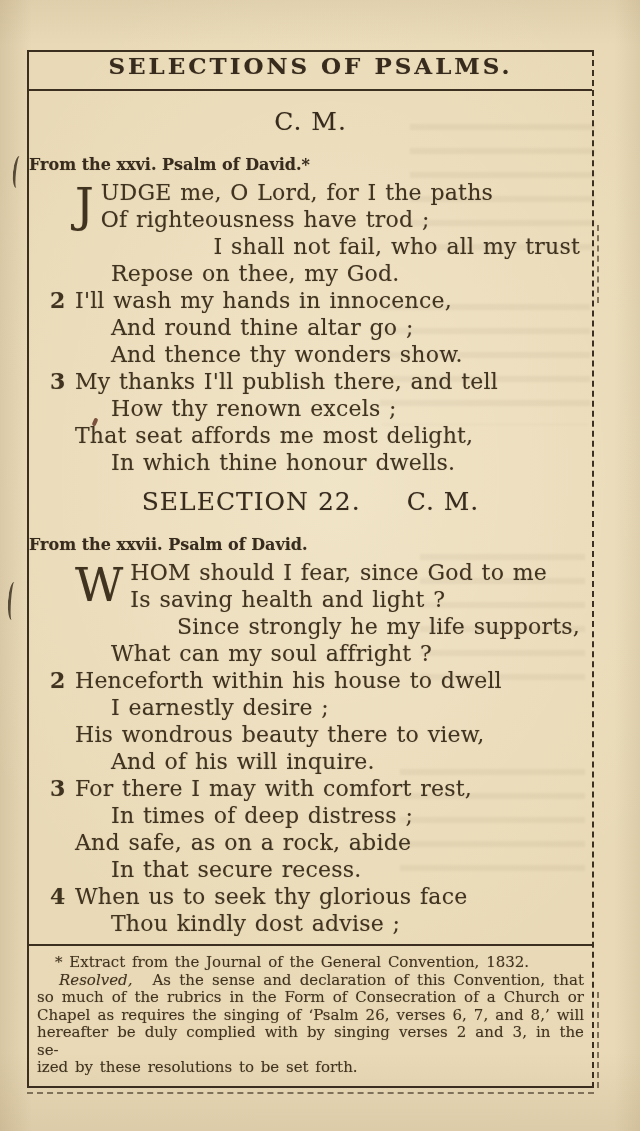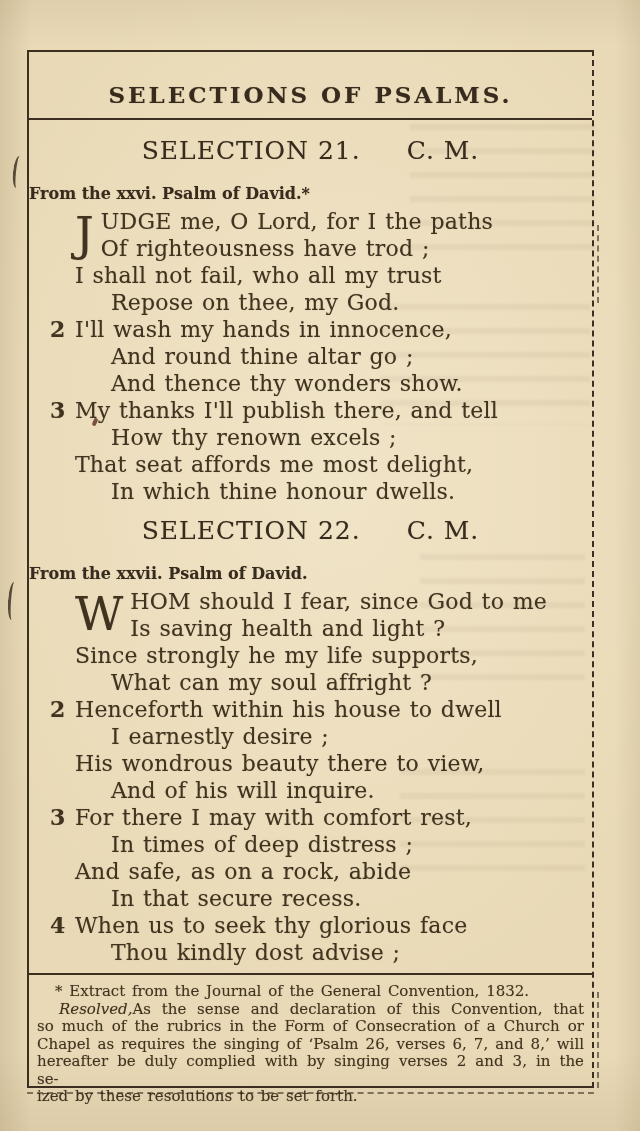--- a/index.html
+++ b/index.html
@@ -38,21 +38,21 @@
     width:567px;height:1038px;
     border:2px solid rgba(45,33,20,0.92);
     border-right-style:dashed;
     text-shadow:0 0 1px rgba(55,43,29,0.30);
   }
   .running-head{
     text-align:center;
     font-size:23px;
     font-weight:bold;
     letter-spacing:3px;
-    padding:29px 0 10px 0;
+    padding:0 0 10px 0;
     border-bottom:2px solid rgba(45,33,20,0.92);
   }
   .sel-title{
     display:flex;
     justify-content:center;
     gap:46px;
     font-size:25px;
     font-weight:normal;
     letter-spacing:1px;
     margin-top:17px;
@@ -73,21 +73,21 @@
   }
   .vline{
     font-size:22px;
     line-height:27px;
     letter-spacing:0.2px;
     word-spacing:1.5px;
     white-space:nowrap;
     color:var(--ink-soft);
   }
   .vline.indent{margin-left:36px;}
-  .vline.clear{clear:left;}
+  .vline.clear{clear:left;text-align:right;}
   .vnum{
     position:absolute;
     left:-25px;top:0;
     font-size:22px;
     line-height:27px;
     font-weight:bold;
     color:var(--ink-soft);
   }
   .dropcap{
     float:left;
@@ -111,21 +111,21 @@
   }
   .fn-extract{
     text-indent:18px;
     margin-top:8px;
   }
   .fn-line.justify{
     text-align:justify;
     text-align-last:justify;
   }
   .fn-line.first{text-indent:22px;}
-  .fn-resolved{margin-right:0;font-style:italic;}
+  .fn-resolved{margin-right:20px;font-style:italic;}
   .page-number{
     position:absolute;
     left:88px;top:1142px;
     font-size:21px;
     letter-spacing:1px;
     color:var(--ink-soft);
   }
   .bottom-dash{
     position:absolute;
     left:27px;top:1092px;
@@ -165,21 +165,20 @@
   <div class="ghost" style="left:380px;top:295px;width:210px;height:130px;"></div>
   <div class="ghost" style="left:420px;top:545px;width:165px;height:140px;"></div>
   <div class="ghost" style="left:400px;top:760px;width:185px;height:120px;"></div>
 
   <div class="frame">
 
     <div class="running-head">SELECTIONS OF PSALMS.</div>
 
     <section>
       <h2 class="sel-title">
-        <span>SELECTION 21.</span>
         <span>C. M.</span>
       </h2>
       <div class="source">From the xxvi. Psalm of David.*</div>
 
       <div class="verses">
         <div class="stanza">
           <span class="dropcap">J</span>
           <div class="vline">UDGE me, O Lord, for I the paths</div>
           <div class="vline">Of righteousness have trod ;</div>
           <div class="vline clear">I shall not fail, who all my trust</div>

